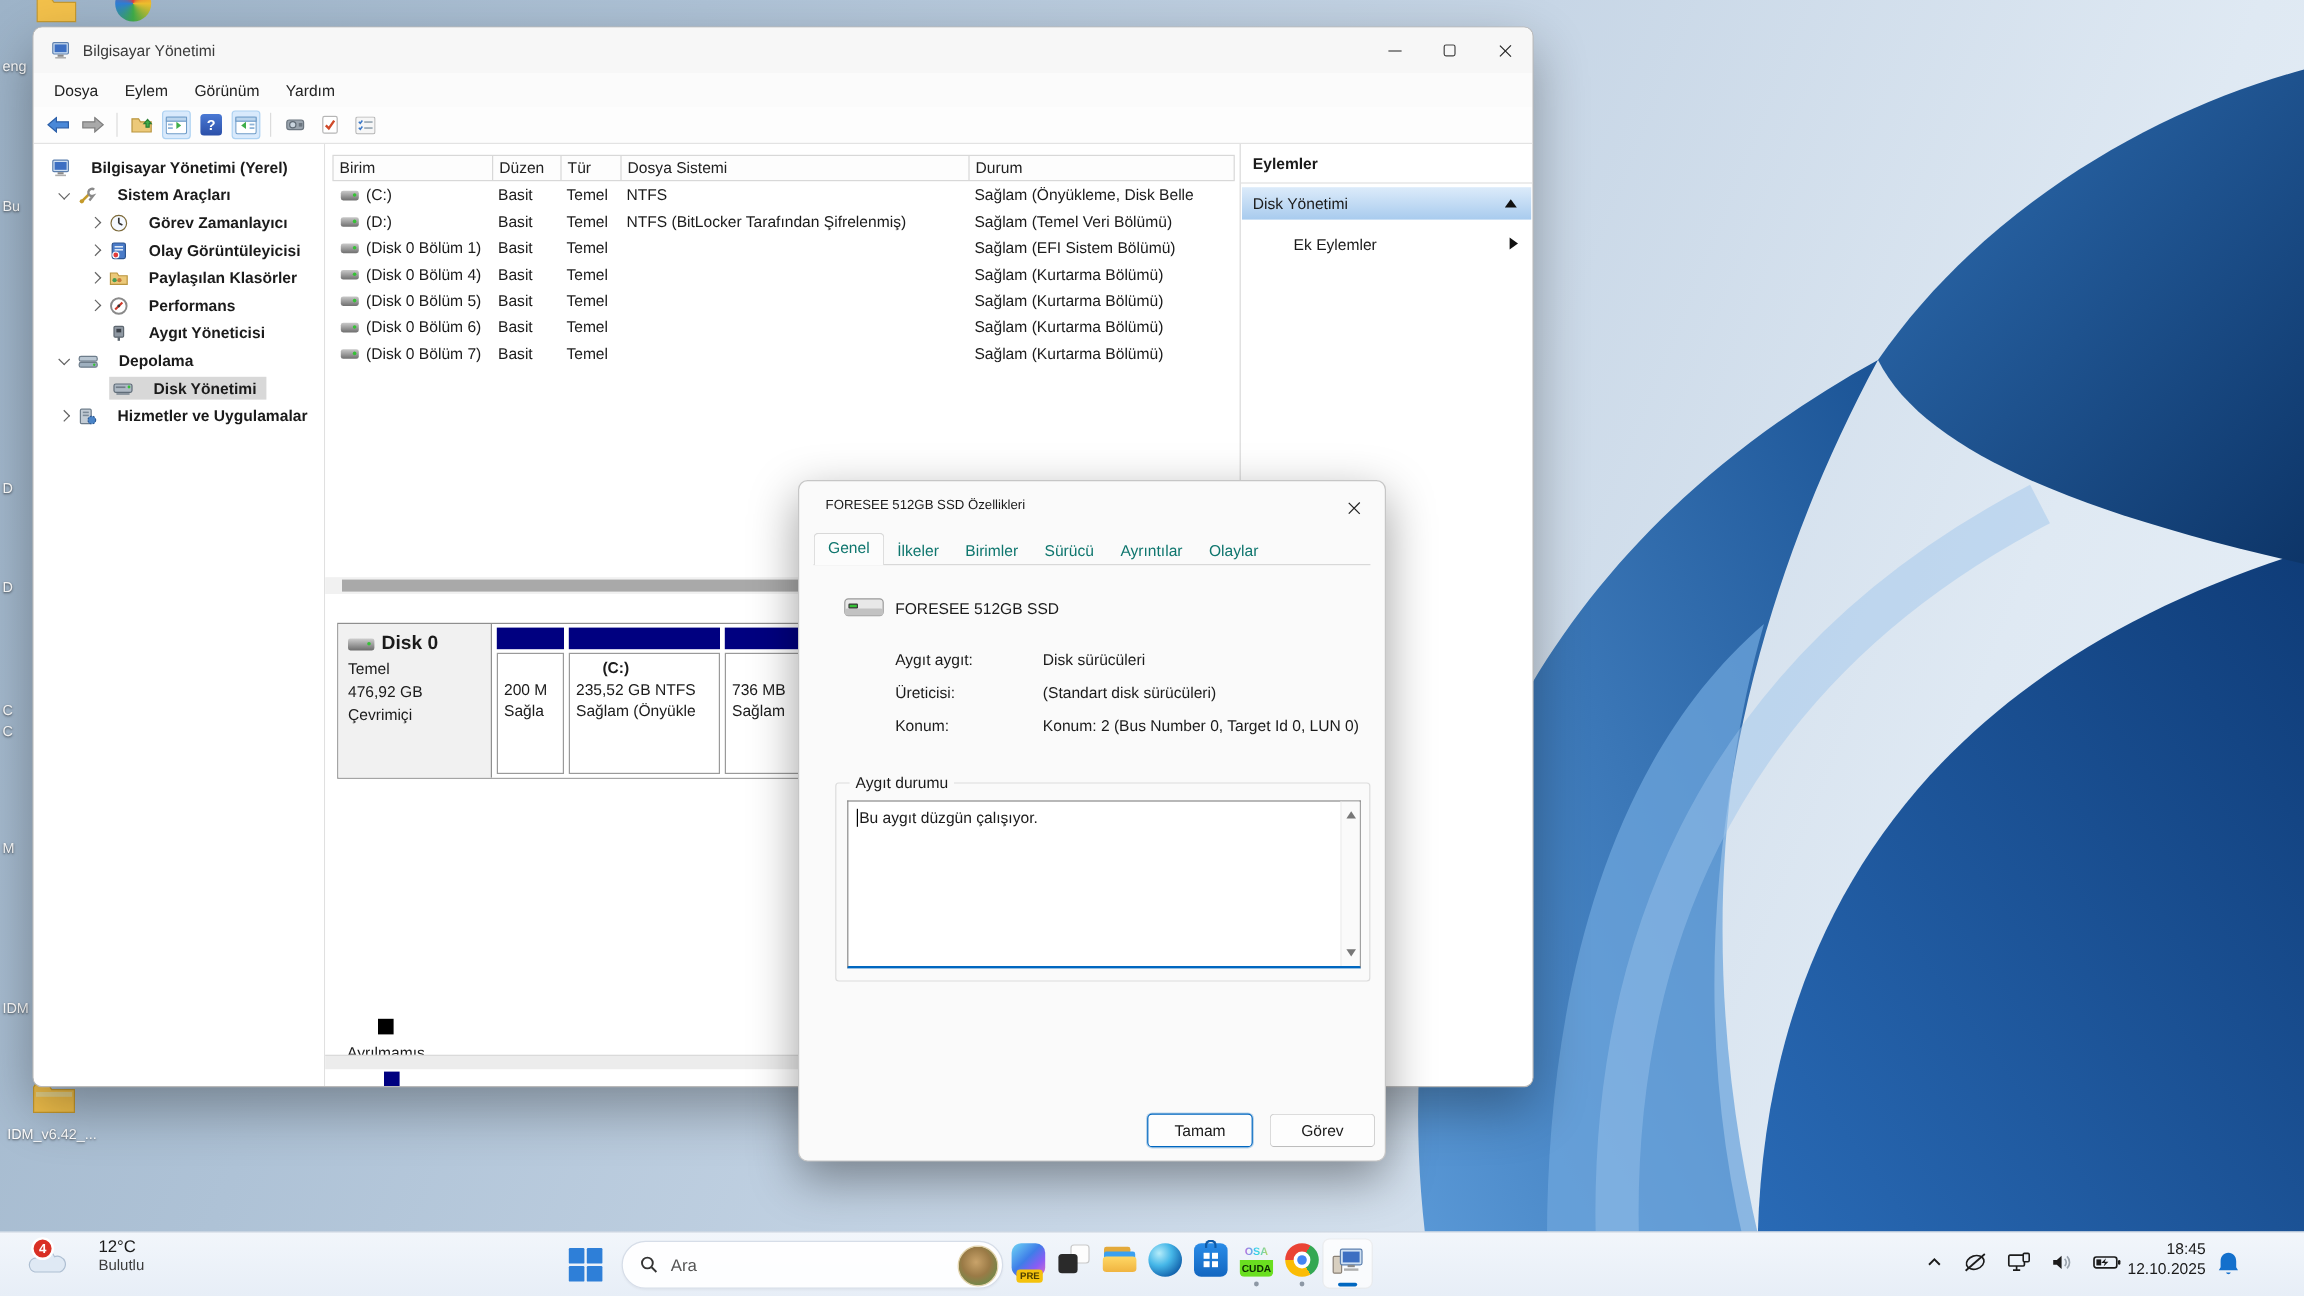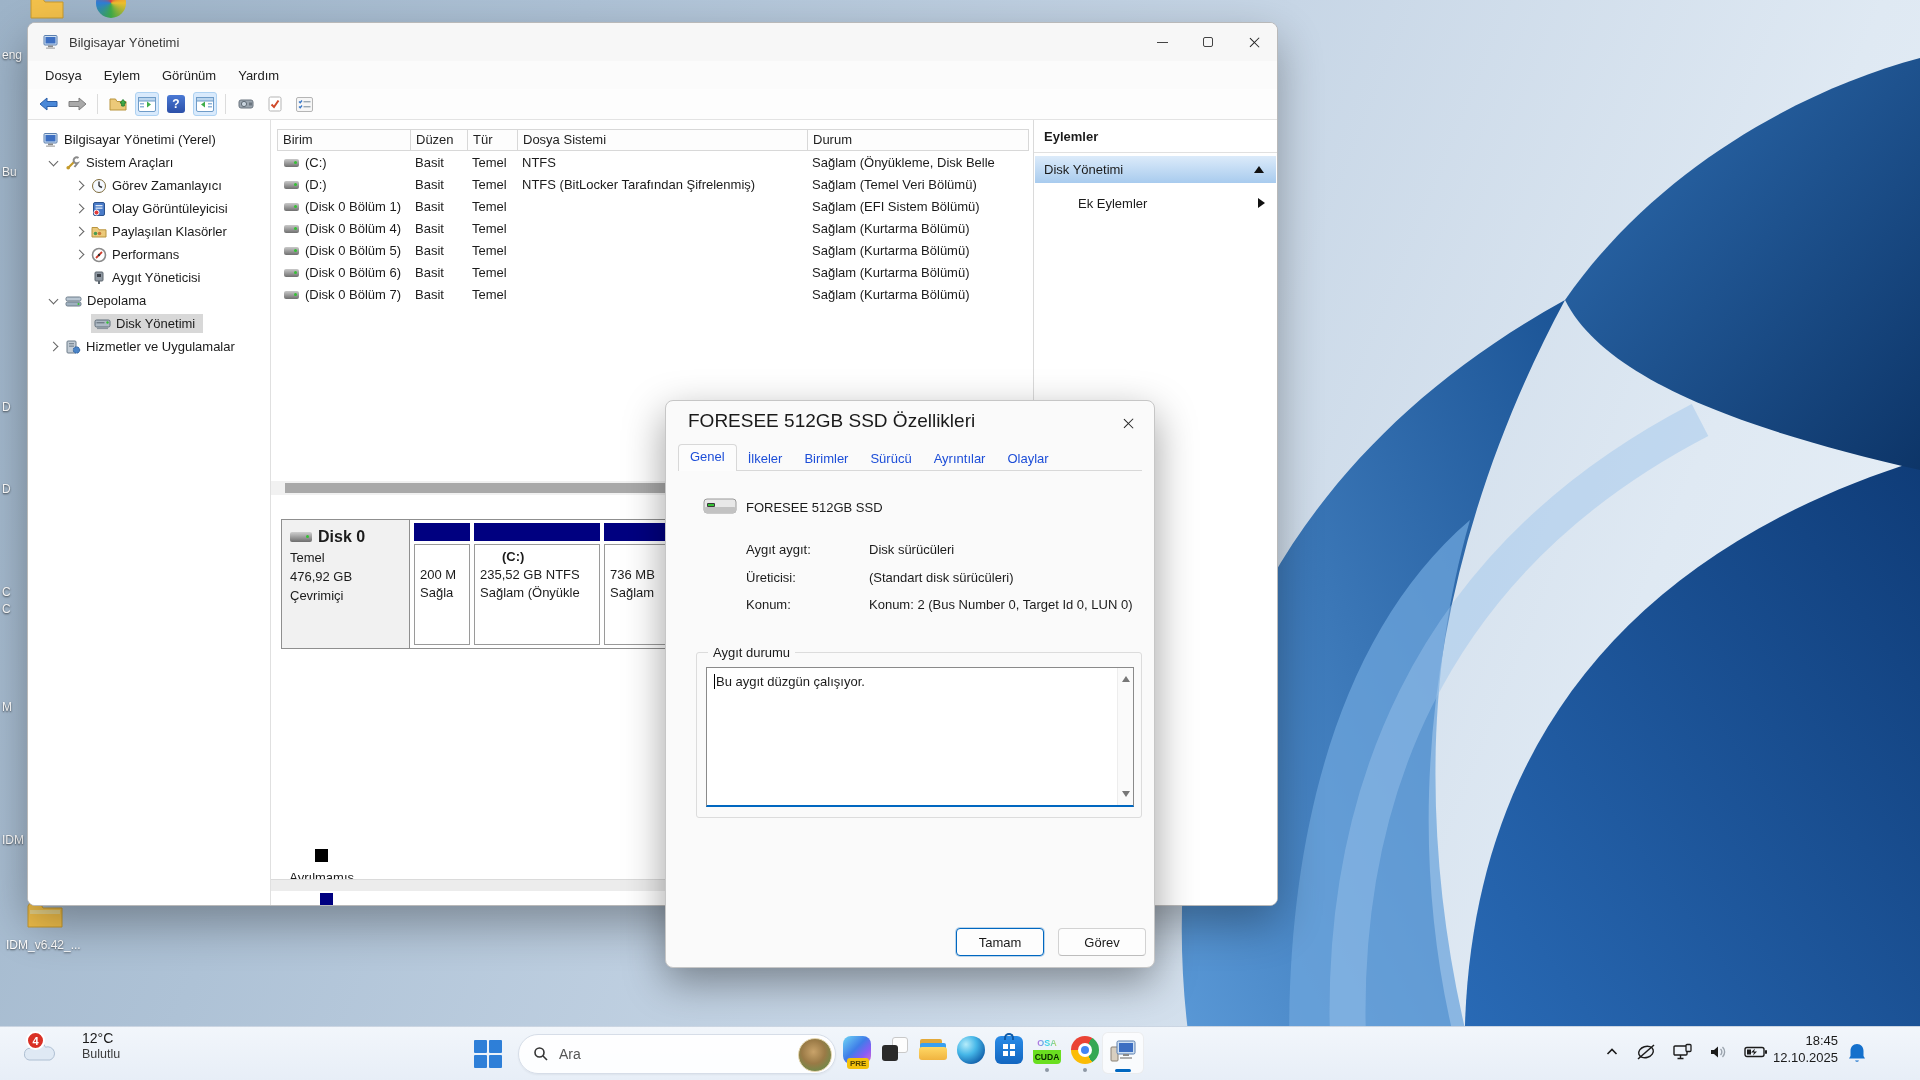--- a/index.html
+++ b/index.html
@@ -42,21 +42,21 @@
   .tb-btn.hl { background:#d9eafc; border:1px solid #aed2f2; }
   .tb-sep { width:1px; height:20px; background:#dcdcdc; margin:0 3px; }
   .help-glyph { width:18px; height:18px; background:linear-gradient(#4a79d4,#2b4fa8); color:#fff;
     border-radius:3px; font-size:12px; font-weight:bold; display:flex; align-items:center; justify-content:center; }
 
   #winbody { position:absolute; top:97px; left:0; right:0; bottom:0; display:flex; }
 
   
   #tree { width:243px; border-right:1px solid #e0e0e0; background:#fff; padding-top:8px; overflow:hidden; }
   .tree-row { height:23px; display:flex; align-items:center; white-space:nowrap; }
-  .tree-row .lbl { margin-left:5px; }
+  .tree-row .lbl { margin-left:17px;font-weight:bold; }
   .chev { width:7px; height:7px; border-right:1.4px solid #636363; border-bottom:1.4px solid #636363;
     flex:none; margin-right:8px; }
   .chev.down { transform:rotate(45deg); margin-top:-3px; }
   .chev.right { transform:rotate(-45deg); }
   .r0 { padding-left:14px; } .r1 { padding-left:22px; } .r2 { padding-left:48px; }
   .selwrap { background:#d8d8d8; display:flex; align-items:center; padding:2px 8px 2px 3px; }
   .ticon { flex:none; }
 
   
   #midpane { flex:1; position:relative; background:#fff; }
@@ -108,30 +108,30 @@
   .tri-up { width:0; height:0; border-left:5px solid transparent; border-right:5px solid transparent;
     border-bottom:7px solid #111; position:absolute; right:12px; top:10px; }
   #act-item { position:absolute; top:70px; left:0; right:0; height:26px; display:flex; align-items:center; padding-left:44px; }
   .tri-right { width:0; height:0; border-top:5px solid transparent; border-bottom:5px solid transparent;
     border-left:7px solid #111; position:absolute; right:12px; top:8px; }
 
   
   #dlg { position:absolute; left:665px; top:400px; width:490px; height:568px; background:#fafafa;
     border:1px solid #c6c6c6; border-radius:8px; box-shadow:0 14px 40px rgba(0,0,0,.38); }
   #dlg-title { position:absolute; top:0; left:0; right:0; height:40px; display:flex; align-items:center;
-    padding-left:22px; font-size:19px; color:#1a1a1a; }
+    padding-left:22px; font-size:11px; color:#1a1a1a; }
   #dlg-close { position:absolute; right:14px; top:10px; width:24px; height:24px;
     display:flex; align-items:center; justify-content:center; }
   .x-glyph { position:relative; width:13px; height:13px; }
   .x-glyph::before,.x-glyph::after { content:""; position:absolute; left:6px; top:0; width:1.4px; height:13px; background:#222; }
   .x-glyph::before { transform:rotate(45deg); } .x-glyph::after { transform:rotate(-45deg); }
 
   #dlg-tabs { position:absolute; top:44px; left:12px; right:12px; height:26px; display:flex; align-items:flex-end; }
   #dlg-tabs::after { content:""; position:absolute; left:0; right:0; bottom:0; height:1px; background:#d8d8d8; }
-  .tab { padding:4px 11px 5px 11px; color:#1d4ed8; position:relative; }
+  .tab { padding:4px 11px 5px 11px; color:#0f766e; position:relative; }
   .tab.active { background:#fcfcfc; border:1px solid #d8d8d8; border-bottom:none;
     border-radius:4px 4px 0 0; z-index:2; padding-bottom:7px; }
 
   .dev-icon-wrap { position:absolute; left:35px; top:92px; }
   #dlg-devname { position:absolute; left:80px; top:99px; }
   .fld-label { position:absolute; left:80px; width:120px; }
   .fld-value { position:absolute; left:203px; white-space:nowrap; }
 
   #grpbox { position:absolute; left:30px; top:251px; width:446px; height:166px;
     border:1px solid #dcdcdc; border-radius:3px; }

